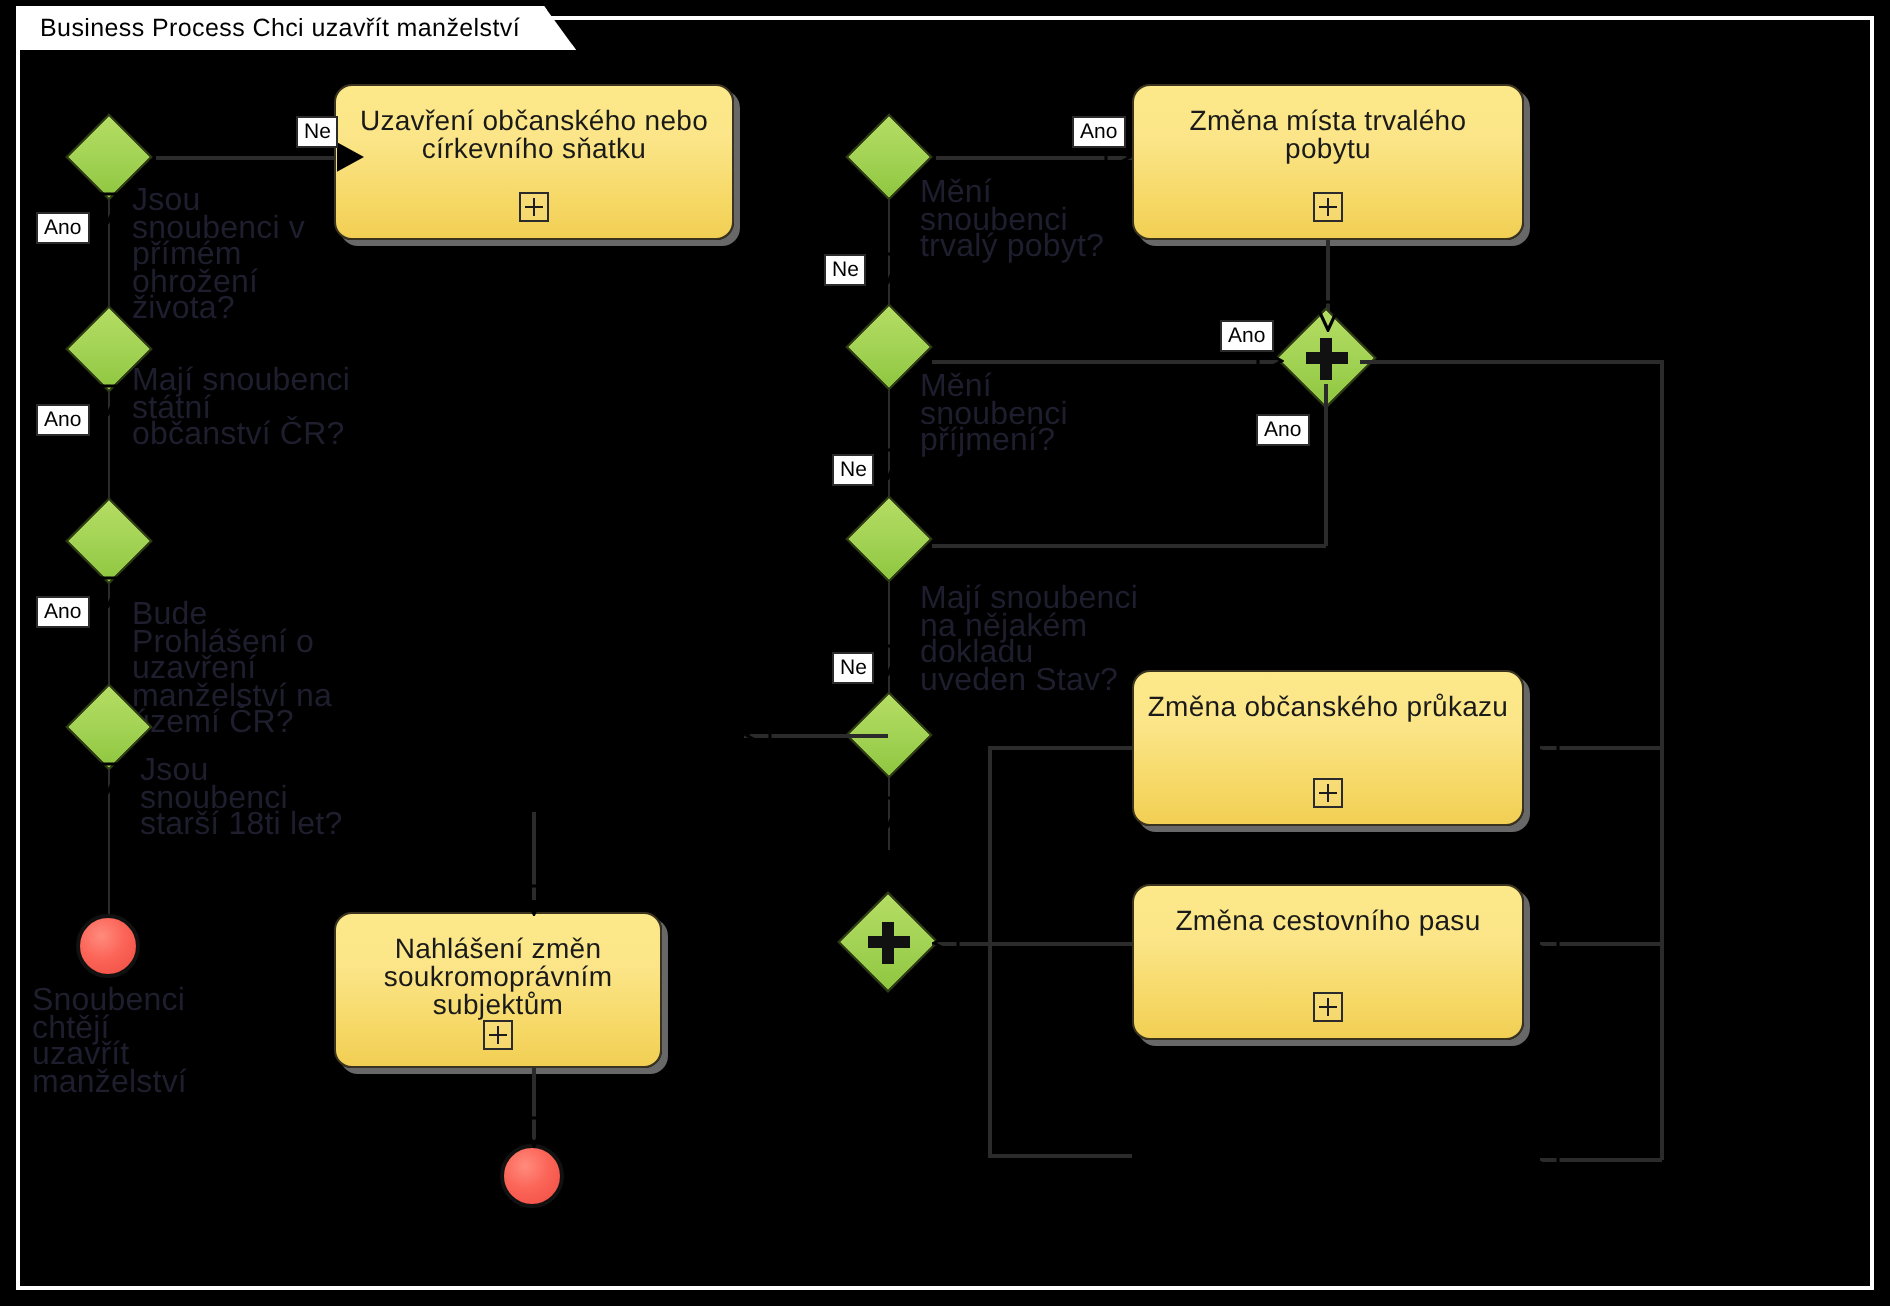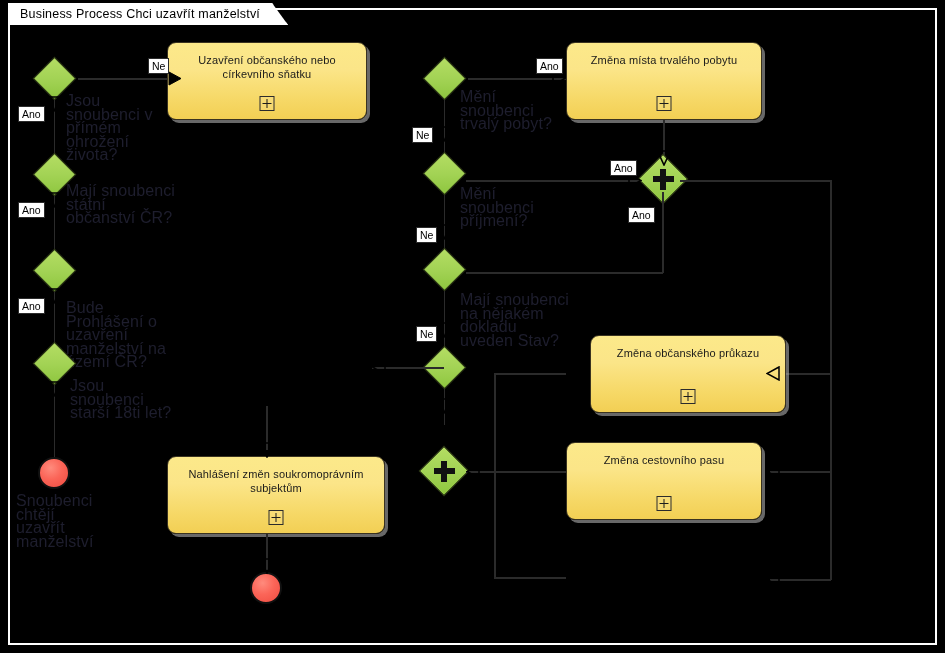--- a/index.html
+++ b/index.html
@@ -47,21 +47,21 @@
     background: linear-gradient(180deg, #fce98a 0%, #fbe588 35%, #f6d866 75%, #f2cf54 100%);
     box-shadow: 3px 3px 0 0 rgba(190,190,190,.55);
     display: flex;
     flex-direction: column;
     align-items: center;
     justify-content: flex-start;
     padding-top: 10px;
     color: #111;
   }
   .task .task-label {
-    font-size: 11px;
+    font-size: 14px;
     line-height: 14px;
     text-align: center;
     color: #1a1a1a;
     width: 94%;
     letter-spacing: .15px;
   }
   .task .plus-marker {
     position: absolute;
     bottom: 8px;
     left: 50%;
@@ -233,21 +233,21 @@
   </div>
 
 
   <div class="edge v" style="left:266px; top:406px; height:44px;"></div>
   <div class="arrow-o" style="left:259px; top:442px;">
     <svg width="16" height="16" viewBox="0 0 16 16">
         <polygon points="1.5,1 14.5,1 8,15" fill="none" stroke="#000" stroke-width="1.6"></polygon>
       </svg>
   </div>
 
-  <div class="task" style="left:167px; top:456px; width:218px; height:78px;">
+  <div class="task" style="left:167px; top:456px; width:164px; height:78px;">
     <div class="task-label">Nahlášení změn soukromoprávním subjektům</div>
     <div class="plus-marker"></div>
   </div>
 
   <div class="edge v" style="left:266px; top:534px; height:36px;"></div>
   <div class="arrow-o" style="left:259px; top:558px;">
     <svg width="16" height="16" viewBox="0 0 16 16">
         <polygon points="1.5,1 14.5,1 8,15" fill="none" stroke="#000" stroke-width="1.6"></polygon>
       </svg>
   </div>
@@ -384,21 +384,21 @@
     <svg width="14" height="15" viewBox="0 0 14 15">
         <polygon points="13,1 1,7.5 13,14" fill="none" stroke="#000" stroke-width="1.5"></polygon>
       </svg>
   </div>
   <div class="arrow-o" style="left:766px; top:572px;">
     <svg width="14" height="15" viewBox="0 0 14 15">
         <polygon points="13,1 1,7.5 13,14" fill="none" stroke="#000" stroke-width="1.5"></polygon>
       </svg>
   </div>
 
-  <div class="task" style="left:566px; top:335px; width:196px; height:78px;margin-left:24px;">
+  <div class="task" style="left:566px; top:335px; width:196px; height:78px;">
     <div class="task-label">Změna občanského průkazu</div>
     <div class="plus-marker"></div>
   </div>
 
   <div class="task" style="left:566px; top:442px; width:196px; height:78px;">
     <div class="task-label">Změna cestovního pasu</div>
     <div class="plus-marker"></div>
   </div>
 
 

